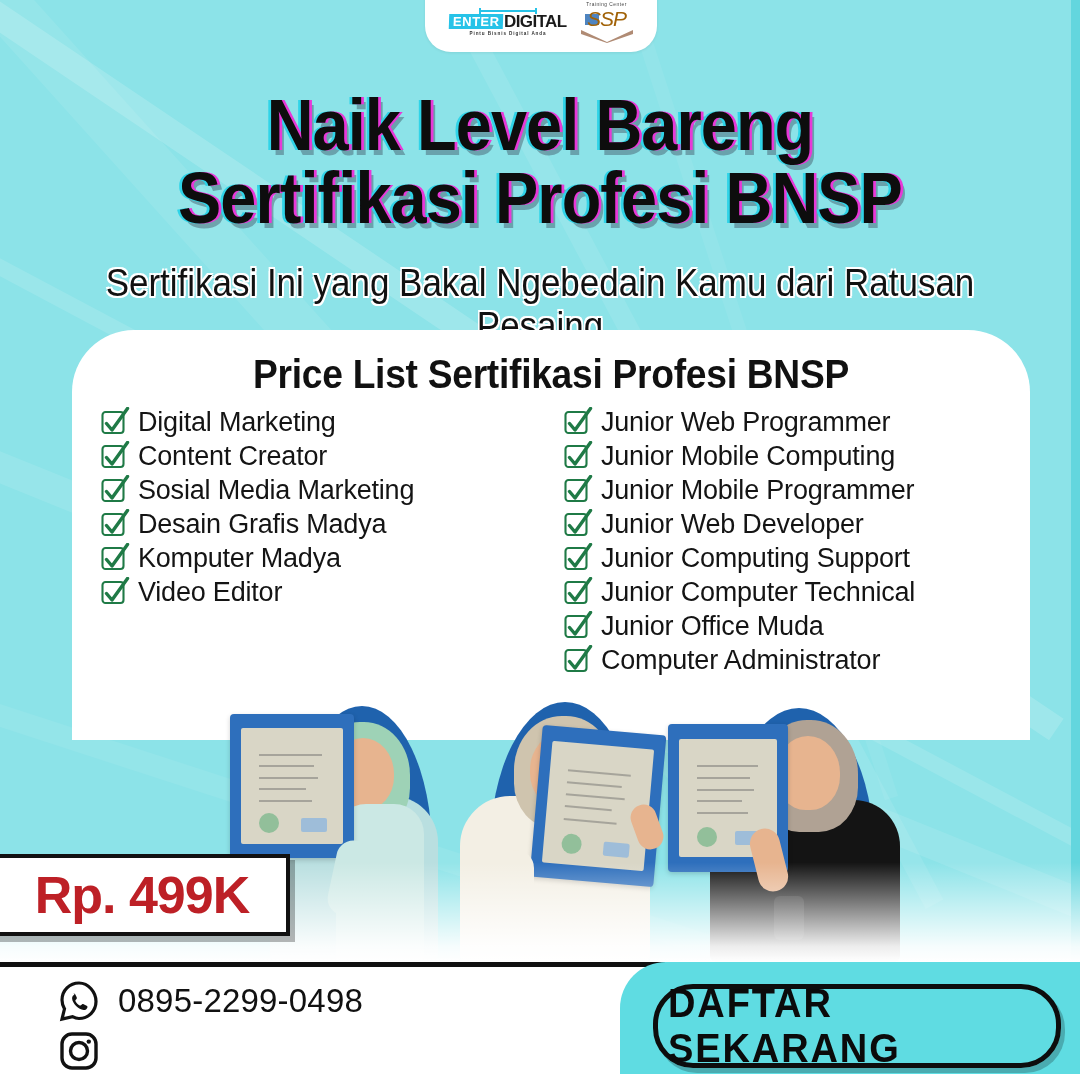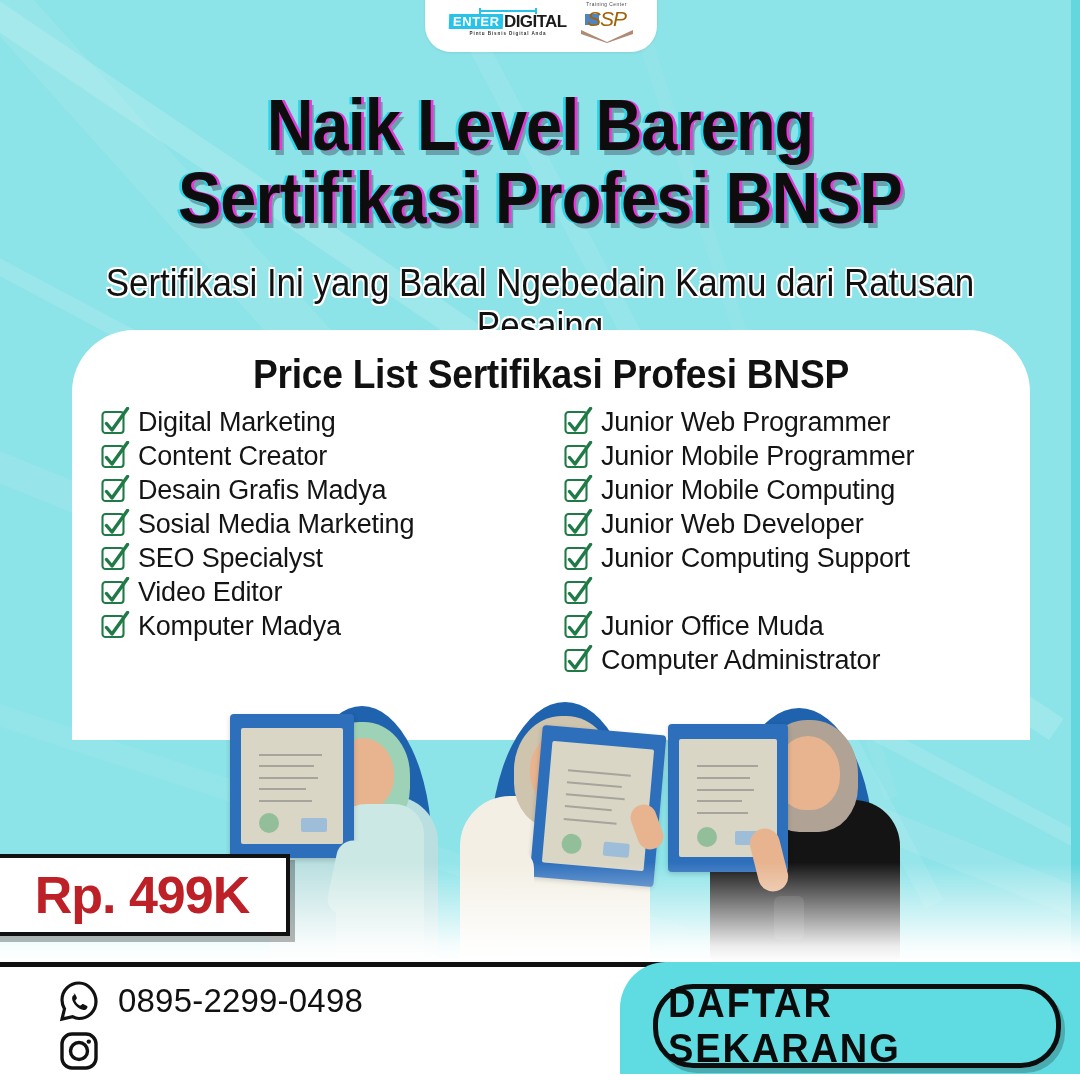--- a/index.html
+++ b/index.html
@@ -213,92 +213,86 @@
                 <rect x="2.5" y="5" width="21" height="21" rx="3" ry="3" fill="none" stroke="#1f7a46" stroke-width="2.1"></rect>
                 <path d="M6.5 16.5 L12 23 L27.5 1.5" fill="none" stroke="#1f7a46" stroke-width="3.4" stroke-linecap="round" stroke-linejoin="round"></path>
               </svg></span>
             <span class="item-label">Content Creator</span>
           </div>
           <div class="item">
             <span class="chk"><svg viewBox="0 0 30 30" width="30" height="30">
                 <rect x="2.5" y="5" width="21" height="21" rx="3" ry="3" fill="none" stroke="#1f7a46" stroke-width="2.1"></rect>
                 <path d="M6.5 16.5 L12 23 L27.5 1.5" fill="none" stroke="#1f7a46" stroke-width="3.4" stroke-linecap="round" stroke-linejoin="round"></path>
               </svg></span>
+            <span class="item-label">Sosial Media Marketing</span>
+          </div>
+          <div class="item">
+            <span class="chk"><svg viewBox="0 0 30 30" width="30" height="30">
+                <rect x="2.5" y="5" width="21" height="21" rx="3" ry="3" fill="none" stroke="#1f7a46" stroke-width="2.1"></rect>
+                <path d="M6.5 16.5 L12 23 L27.5 1.5" fill="none" stroke="#1f7a46" stroke-width="3.4" stroke-linecap="round" stroke-linejoin="round"></path>
+              </svg></span>
             <span class="item-label">Desain Grafis Madya</span>
           </div>
           <div class="item">
             <span class="chk"><svg viewBox="0 0 30 30" width="30" height="30">
                 <rect x="2.5" y="5" width="21" height="21" rx="3" ry="3" fill="none" stroke="#1f7a46" stroke-width="2.1"></rect>
                 <path d="M6.5 16.5 L12 23 L27.5 1.5" fill="none" stroke="#1f7a46" stroke-width="3.4" stroke-linecap="round" stroke-linejoin="round"></path>
               </svg></span>
-            <span class="item-label">Sosial Media Marketing</span>
-          </div>
-          <div class="item">
-            <span class="chk"><svg viewBox="0 0 30 30" width="30" height="30">
-                <rect x="2.5" y="5" width="21" height="21" rx="3" ry="3" fill="none" stroke="#1f7a46" stroke-width="2.1"></rect>
-                <path d="M6.5 16.5 L12 23 L27.5 1.5" fill="none" stroke="#1f7a46" stroke-width="3.4" stroke-linecap="round" stroke-linejoin="round"></path>
-              </svg></span>
-            <span class="item-label">SEO Specialyst</span>
+            <span class="item-label">Komputer Madya</span>
           </div>
           <div class="item">
             <span class="chk"><svg viewBox="0 0 30 30" width="30" height="30">
                 <rect x="2.5" y="5" width="21" height="21" rx="3" ry="3" fill="none" stroke="#1f7a46" stroke-width="2.1"></rect>
                 <path d="M6.5 16.5 L12 23 L27.5 1.5" fill="none" stroke="#1f7a46" stroke-width="3.4" stroke-linecap="round" stroke-linejoin="round"></path>
               </svg></span>
             <span class="item-label">Video Editor</span>
-          </div>
-          <div class="item">
-            <span class="chk"><svg viewBox="0 0 30 30" width="30" height="30">
-                <rect x="2.5" y="5" width="21" height="21" rx="3" ry="3" fill="none" stroke="#1f7a46" stroke-width="2.1"></rect>
-                <path d="M6.5 16.5 L12 23 L27.5 1.5" fill="none" stroke="#1f7a46" stroke-width="3.4" stroke-linecap="round" stroke-linejoin="round"></path>
-              </svg></span>
-            <span class="item-label">Komputer Madya</span>
           </div>
         </div>
       <div class="col right" id="col-right">
           <div class="item">
             <span class="chk"><svg viewBox="0 0 30 30" width="30" height="30">
                 <rect x="2.5" y="5" width="21" height="21" rx="3" ry="3" fill="none" stroke="#1f7a46" stroke-width="2.1"></rect>
                 <path d="M6.5 16.5 L12 23 L27.5 1.5" fill="none" stroke="#1f7a46" stroke-width="3.4" stroke-linecap="round" stroke-linejoin="round"></path>
               </svg></span>
             <span class="item-label">Junior Web Programmer</span>
           </div>
           <div class="item">
             <span class="chk"><svg viewBox="0 0 30 30" width="30" height="30">
                 <rect x="2.5" y="5" width="21" height="21" rx="3" ry="3" fill="none" stroke="#1f7a46" stroke-width="2.1"></rect>
                 <path d="M6.5 16.5 L12 23 L27.5 1.5" fill="none" stroke="#1f7a46" stroke-width="3.4" stroke-linecap="round" stroke-linejoin="round"></path>
               </svg></span>
+            <span class="item-label">Junior Mobile Computing</span>
+          </div>
+          <div class="item">
+            <span class="chk"><svg viewBox="0 0 30 30" width="30" height="30">
+                <rect x="2.5" y="5" width="21" height="21" rx="3" ry="3" fill="none" stroke="#1f7a46" stroke-width="2.1"></rect>
+                <path d="M6.5 16.5 L12 23 L27.5 1.5" fill="none" stroke="#1f7a46" stroke-width="3.4" stroke-linecap="round" stroke-linejoin="round"></path>
+              </svg></span>
             <span class="item-label">Junior Mobile Programmer</span>
           </div>
           <div class="item">
             <span class="chk"><svg viewBox="0 0 30 30" width="30" height="30">
                 <rect x="2.5" y="5" width="21" height="21" rx="3" ry="3" fill="none" stroke="#1f7a46" stroke-width="2.1"></rect>
                 <path d="M6.5 16.5 L12 23 L27.5 1.5" fill="none" stroke="#1f7a46" stroke-width="3.4" stroke-linecap="round" stroke-linejoin="round"></path>
               </svg></span>
-            <span class="item-label">Junior Mobile Computing</span>
-          </div>
-          <div class="item">
-            <span class="chk"><svg viewBox="0 0 30 30" width="30" height="30">
-                <rect x="2.5" y="5" width="21" height="21" rx="3" ry="3" fill="none" stroke="#1f7a46" stroke-width="2.1"></rect>
-                <path d="M6.5 16.5 L12 23 L27.5 1.5" fill="none" stroke="#1f7a46" stroke-width="3.4" stroke-linecap="round" stroke-linejoin="round"></path>
-              </svg></span>
             <span class="item-label">Junior Web Developer</span>
           </div>
           <div class="item">
             <span class="chk"><svg viewBox="0 0 30 30" width="30" height="30">
                 <rect x="2.5" y="5" width="21" height="21" rx="3" ry="3" fill="none" stroke="#1f7a46" stroke-width="2.1"></rect>
                 <path d="M6.5 16.5 L12 23 L27.5 1.5" fill="none" stroke="#1f7a46" stroke-width="3.4" stroke-linecap="round" stroke-linejoin="round"></path>
               </svg></span>
             <span class="item-label">Junior Computing Support</span>
           </div>
           <div class="item">
             <span class="chk"><svg viewBox="0 0 30 30" width="30" height="30">
                 <rect x="2.5" y="5" width="21" height="21" rx="3" ry="3" fill="none" stroke="#1f7a46" stroke-width="2.1"></rect>
                 <path d="M6.5 16.5 L12 23 L27.5 1.5" fill="none" stroke="#1f7a46" stroke-width="3.4" stroke-linecap="round" stroke-linejoin="round"></path>
               </svg></span>
+            <span class="item-label">Junior Computer Technical</span>
           </div>
           <div class="item">
             <span class="chk"><svg viewBox="0 0 30 30" width="30" height="30">
                 <rect x="2.5" y="5" width="21" height="21" rx="3" ry="3" fill="none" stroke="#1f7a46" stroke-width="2.1"></rect>
                 <path d="M6.5 16.5 L12 23 L27.5 1.5" fill="none" stroke="#1f7a46" stroke-width="3.4" stroke-linecap="round" stroke-linejoin="round"></path>
               </svg></span>
             <span class="item-label">Junior Office Muda</span>
           </div>
           <div class="item">
             <span class="chk"><svg viewBox="0 0 30 30" width="30" height="30">

